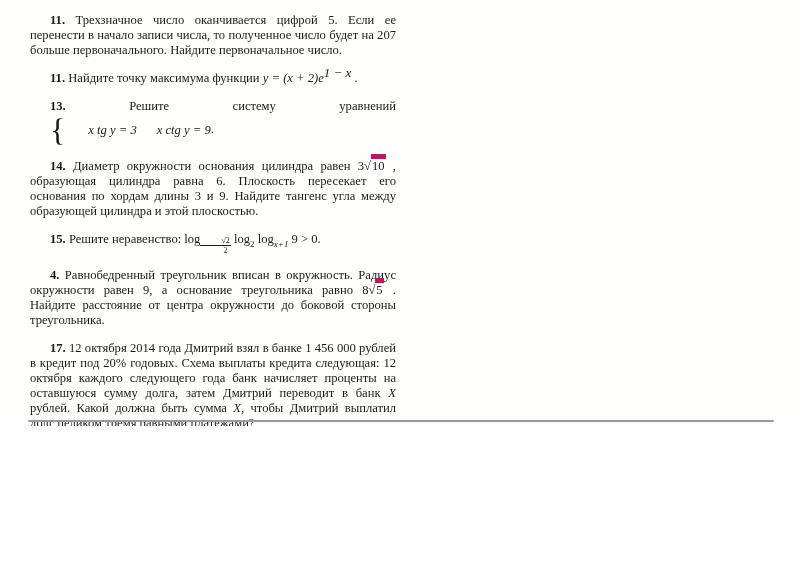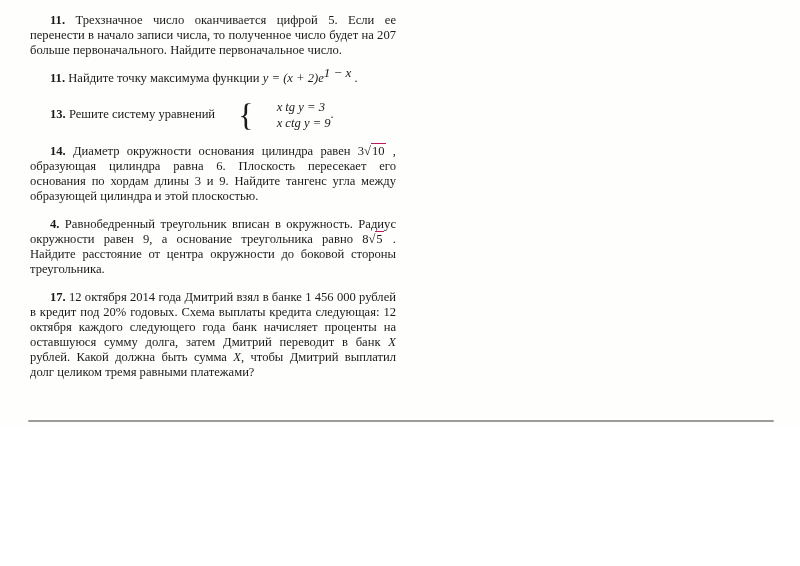--- a/index.html
+++ b/index.html
@@ -27,36 +27,36 @@
   p.prob { margin: 0 0 13px 0; text-indent: 20px; }
   b.num { font-weight: bold; }
   i { font-style: italic; }
   sup { font-size: 13px; line-height: 0; }
   sub { font-size: 9px; line-height: 0; font-style: italic; }
   sub.up { font-style: normal; }
 
   
   .sqrt { white-space: nowrap; }
   .rad-sign { font-style: normal; }
-  .rad-val { border-top: 1px solid #be185d; padding: 0 1px; margin-top: 39px; }
+  .rad-val { border-top: 5px solid #be185d; padding: 0 1px; margin-top: 39px; }
 
   
   .system {
     display: inline-flex;
     align-items: center;
     vertical-align: middle;
     white-space: nowrap;
   }
   .brace {
     font-size: 32px;
     font-weight: 400;
     line-height: 1;
     margin-right: 3px;
   }
-  .eqs { display: inline-flex; flex-direction: column; row-gap: 1px; text-align: left; }
+  .eqs { display: inline-flex; flex-direction: row; row-gap: 1px; text-align: left; }
   .eq { font-style: italic; }
 
   
   .logexpr { white-space: nowrap; }
   .subfrac {
     display: inline-block;
     text-align: center;
     font-size: 8px;
     line-height: 1.15;
     vertical-align: -10px;
@@ -88,20 +88,21 @@
     <p class="prob"><b class="num">13.</b><span> Решите систему уравнений </span><span class="system">
           <span class="brace">{</span>
           <span class="eqs">
             <span class="eq">x tg y = 3</span>
             <span class="eq">x ctg y = 9</span>
           </span>
         </span><span>.</span></p>
 
     <p class="prob"><b class="num">14.</b><span> Диаметр окружности основания цилиндра равен 3</span><span class="sqrt"><span class="rad-sign">√</span><span class="rad-val">10</span></span><span> , образующая цилиндра равна 6. Плоскость пересекает его основания по хордам длины 3 и 9. Найдите тангенс угла между образующей цилиндра и этой плоскостью.</span></p>
 
+    <p class="prob"><b class="num">15.</b><span> Решите неравенство: </span><span class="logexpr"><span>log</span><span class="subfrac"><span class="fnum">√2</span><span class="fden">2</span></span><span> log</span><sub class="up">2</sub><span> log</span><sub>x+1</sub><span> 9 &gt; 0.</span></span></p>
 
     <p class="prob"><b class="num">4.</b><span> Равнобедренный треугольник вписан в окружность. Радиус окружности равен 9, а основание треугольника равно 8</span><span class="sqrt"><span class="rad-sign">√</span><span class="rad-val">5</span></span><span> . Найдите расстояние от центра окружности до боковой стороны треугольника.</span></p>
 
     <p class="prob"><b class="num">17.</b><span> 12 октября 2014 года Дмитрий взял в банке 1 456 000 рублей в кредит под 20% годовых. Схема выплаты кредита следующая: 12 октября каждого следующего года банк начисляет проценты на оставшуюся сумму долга, затем Дмитрий переводит в банк </span><i>X</i><span> рублей. Какой должна быть сумма </span><i>X</i><span>, чтобы Дмитрий выплатил долг целиком тремя равными платежами?</span></p>
 
 
   </div>
 
   <div class="page-edge"></div>
 </div>

